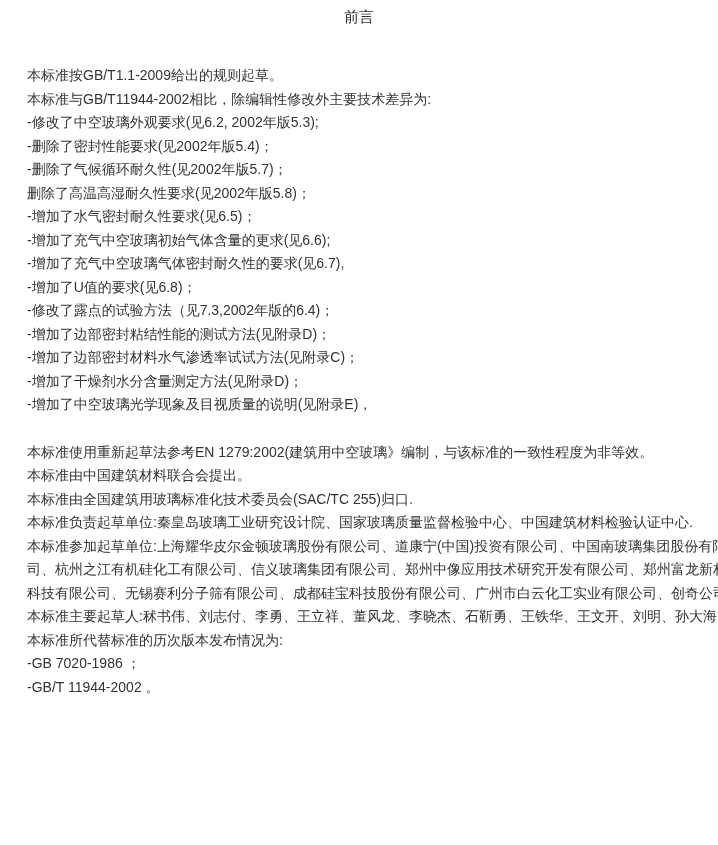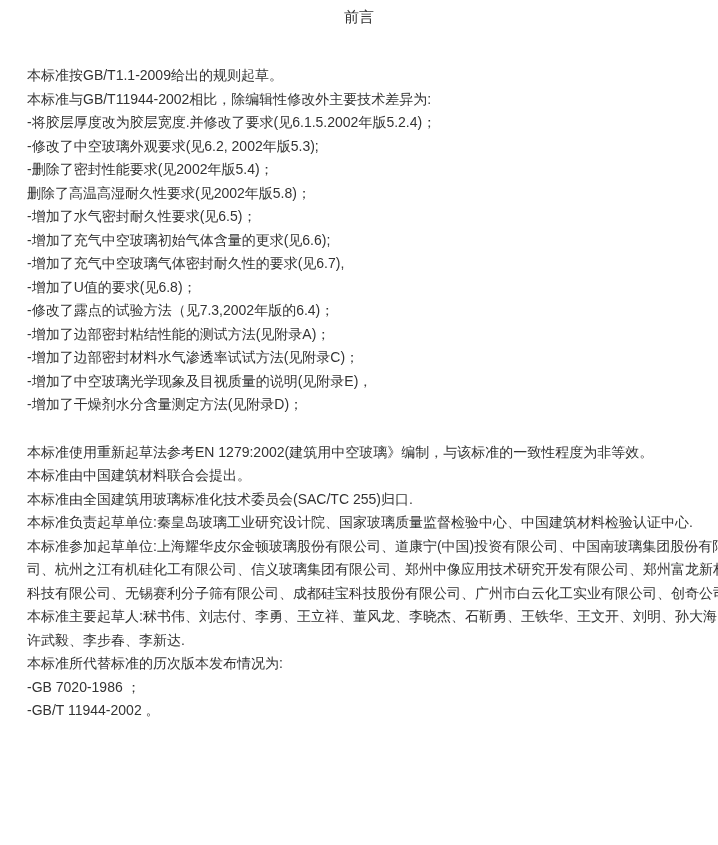--- a/index.html
+++ b/index.html
@@ -44,44 +44,43 @@
 </style>
 </head>
 <body>
 
 <div class="page-title">前言</div>
 
 <div class="content">
   <div>
     <div class="line">本标准按GB/T1.1-2009给出的规则起草。</div>
     <div class="line">本标准与GB/T11944-2002相比，除编辑性修改外主要技术差异为:</div>
-    <div class="line">-将胶层厚度改为胶层宽度.并修改了要求(见6.1.5.2002年版5.2.4)；</div>
     <div class="line">-修改了中空玻璃外观要求(见6.2, 2002年版5.3);</div>
     <div class="line">-删除了密封性能要求(见2002年版5.4)；</div>
+    <div class="line">-删除了气候循环耐久性(见2002年版5.7)；</div>
     <div class="line">删除了高温高湿耐久性要求(见2002年版5.8)；</div>
     <div class="line">-增加了水气密封耐久性要求(见6.5)；</div>
     <div class="line">-增加了充气中空玻璃初始气体含量的更求(见6.6);</div>
     <div class="line">-增加了充气中空玻璃气体密封耐久性的要求(见6.7),</div>
     <div class="line">-增加了U值的要求(见6.8)；</div>
     <div class="line">-修改了露点的试验方法（见7.3,2002年版的6.4)；</div>
-    <div class="line">-增加了边部密封粘结性能的测试方法(见附录A)；</div>
+    <div class="line">-增加了边部密封粘结性能的测试方法(见附录D)；</div>
     <div class="line">-增加了边部密封材料水气渗透率试试方法(见附录C)；</div>
+    <div class="line">-增加了干燥剂水分含量测定方法(见附录D)；</div>
     <div class="line">-增加了中空玻璃光学现象及目视质量的说明(见附录E)，</div>
-    <div class="line">-增加了干燥剂水分含量测定方法(见附录D)；</div>
   </div>
 
   <div class="block-gap"></div>
 
   <div>
     <div class="line">本标准使用重新起草法参考EN 1279:2002(建筑用中空玻璃》编制，与该标准的一致性程度为非等效。</div>
     <div class="line">本标准由中国建筑材料联合会提出。</div>
     <div class="line">本标准由全国建筑用玻璃标准化技术委员会(SAC/TC 255)归口.</div>
     <div class="line">本标准负责起草单位:秦皇岛玻璃工业研究设计院、国家玻璃质量监督检验中心、中国建筑材料检验认证中心.</div>
     <div class="line">本标准参加起草单位:上海耀华皮尔金顿玻璃股份有限公司、道康宁(中国)投资有限公司、中国南玻璃集团股份有限公</div>
     <div class="line">司、杭州之江有机硅化工有限公司、信义玻璃集团有限公司、郑州中像应用技术研究开发有限公司、郑州富龙新材料</div>
     <div class="line">科技有限公司、无锡赛利分子筛有限公司、成都硅宝科技股份有限公司、广州市白云化工实业有限公司、创奇公司、</div>
     <div class="line">本标准主要起草人:秫书伟、刘志付、李勇、王立祥、董风龙、李晓杰、石靳勇、王铁华、王文开、刘明、孙大海、</div>
-    <div class="line">许武毅、李步春、李新达.</div>
     <div class="line">本标准所代替标准的历次版本发布情况为:</div>
     <div class="line">-GB 7020-1986 ；</div>
     <div class="line">-GB/T 11944-2002 。</div>
   </div>
 </div>
 
 </body></html>

